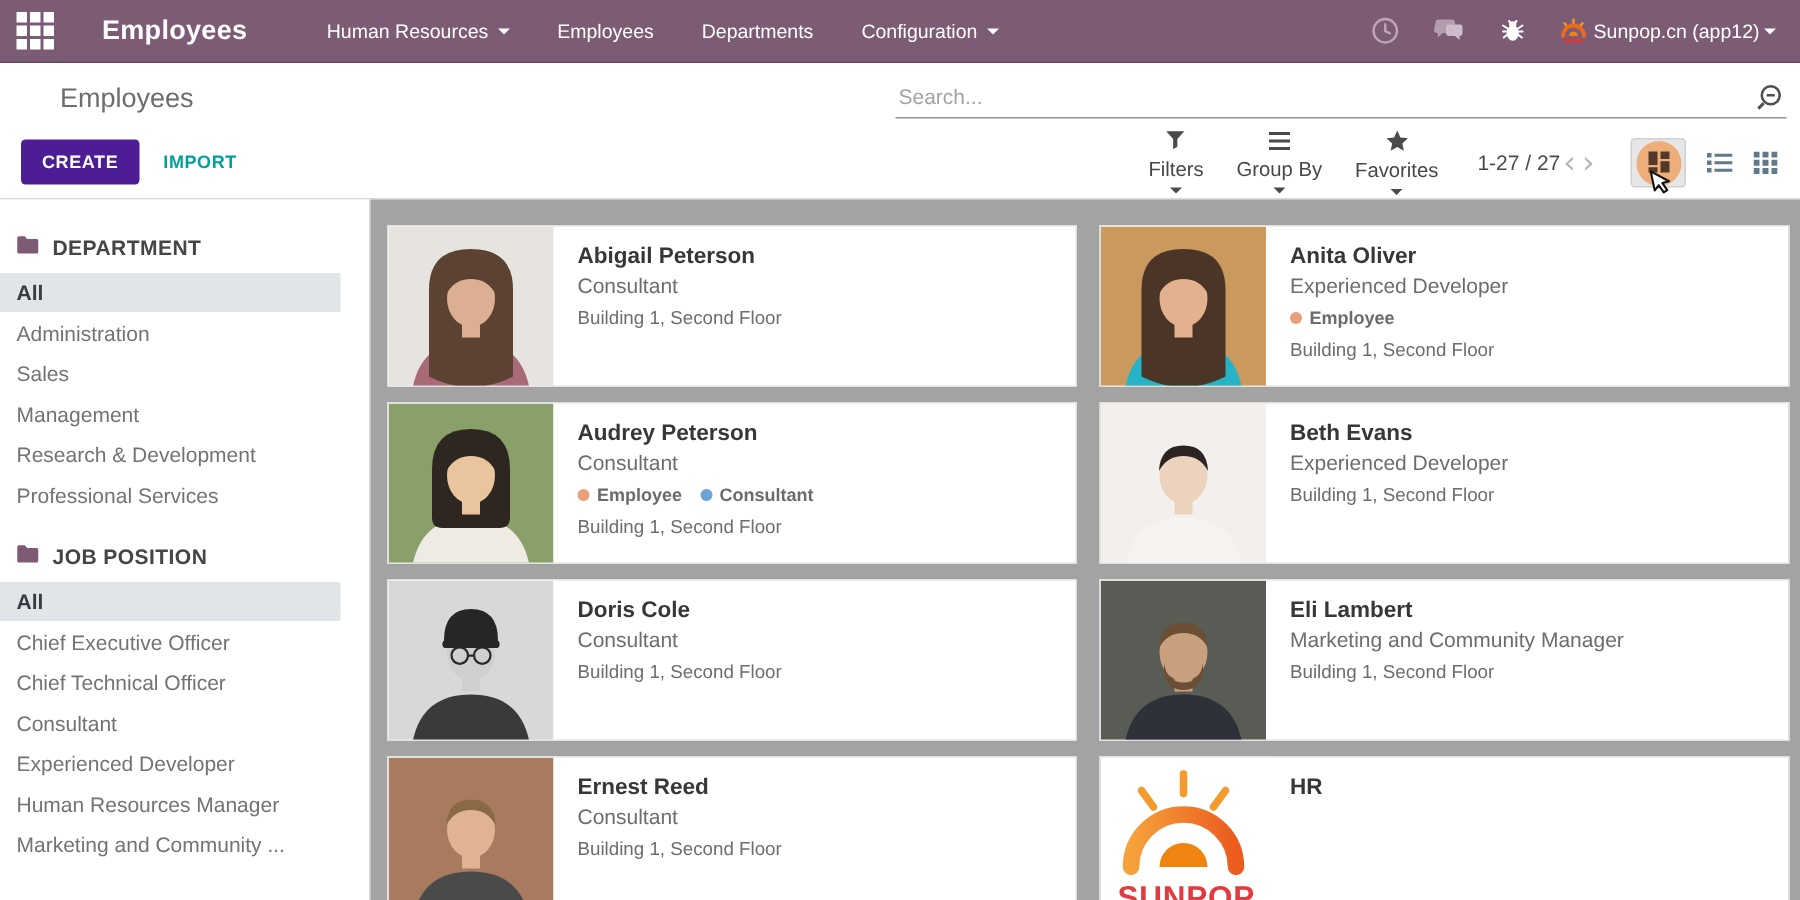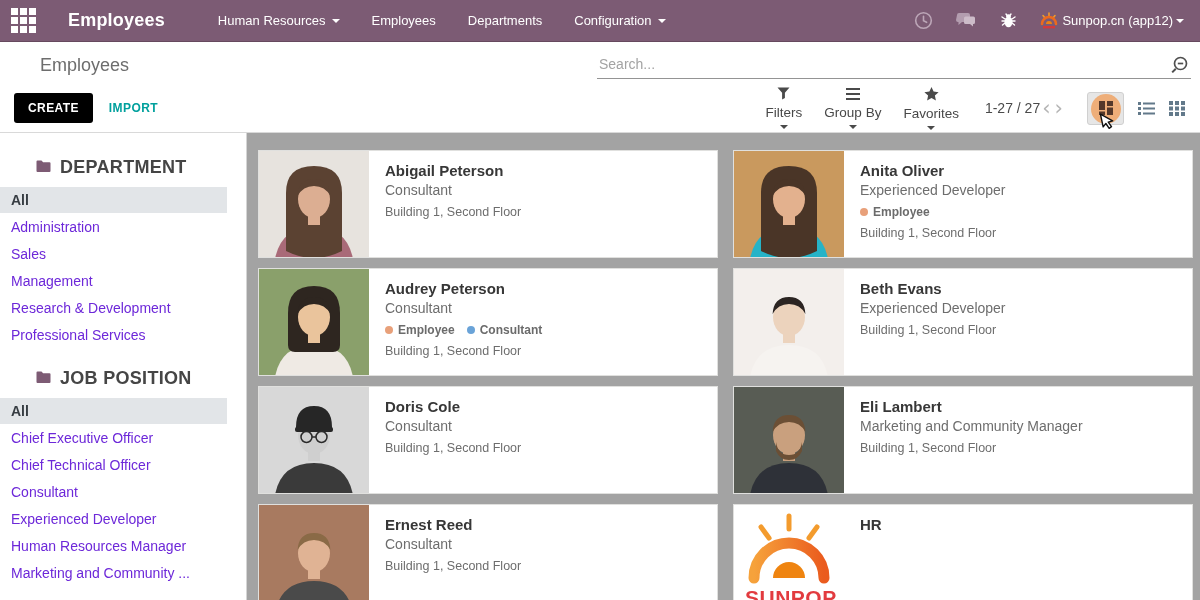--- a/index.html
+++ b/index.html
@@ -23,43 +23,43 @@
   
   .control-panel { background:#fff; border-bottom:1px solid #d9d9d9; box-shadow:0 1px 2px rgba(0,0,0,.06);}
   .cp-row1 { height:49px; display:flex; align-items:center;}
   .breadcrumb { font-size:18px; color:#6d6d6d; margin-left:40px;}
   .search-box { margin-left:auto; margin-right:9px; width:594px; position:relative;}
   .search-box input { width:100%; border:none; border-bottom:1px solid #949494; font-size:14px;
                       padding:4px 26px 6px 2px; outline:none; color:#444; font-family:"Liberation Sans",sans-serif;}
   .search-box input::placeholder { color:#a3a3a3; }
   .search-icon { position:absolute; right:2px; top:3px; cursor:pointer;}
   .cp-row2 { height:42px; display:flex; align-items:center; padding:0 15px 6px 14px;}
-  .btn-create { background:#000000; color:#fff; border:none; font-size:12px; font-weight:bold;
+  .btn-create { background:#4c1d95; color:#fff; border:none; font-size:12px; font-weight:bold;
                 padding:8px 14px; border-radius:3px; letter-spacing:.4px; cursor:pointer; font-family:"Liberation Sans",sans-serif;}
   .btn-import { background:none; border:none; color:#00a09d; font-size:12px; font-weight:bold;
                 margin-left:16px; letter-spacing:.4px; cursor:pointer; font-family:"Liberation Sans",sans-serif;}
   .cp-right { margin-left:auto; display:flex; align-items:center; gap:10px;}
   .dd-btn { display:flex; align-items:center; gap:5px; font-size:13.5px; color:#484848; cursor:pointer; padding:4px 6px;flex-direction:column;}
   .pager { display:flex; align-items:center; margin-left:10px;}
   .pager-text { font-size:14px; color:#4a4a4a;}
   .pager-arrow { color:#b5b5b5; font-size:21px; line-height:1; cursor:pointer; padding:0 2px; font-family:"DejaVu Sans",sans-serif;}
   .switcher { display:flex; align-items:center; gap:14px; margin-left:12px;}
   .view-btn { cursor:pointer; display:flex; align-items:center; justify-content:center;}
   .view-btn.active { background:#e6e6e6; border:1px solid #d0d0d0; border-radius:3px; width:37px; height:33px; position:relative;}
   .hl-circle { position:absolute; width:30px; height:30px; border-radius:50%; background:#efa365; opacity:.85; top:1px; left:3px;}
   .view-btn.active svg.glyph { position:relative; z-index:2;}
   .cursor-arrow { position:absolute; left:12px; bottom:-7px; z-index:3;}
 
   
   .page-body { display:flex; height:467px;}
   .sidebar { width:247px; background:#fff; border-right:1px solid #d5d5d5; padding-top:18px; flex-shrink:0; overflow:hidden;}
   .side-section { margin-bottom:14px;}
   .side-header { display:flex; align-items:center; gap:9px; padding:6px 10px 9px 11px;
-                 font-size:18px; font-weight:bold; color:#454545; letter-spacing:.3px;margin-left:25px;}
-  .side-item { font-size:14px; color:#6d28d9; padding:5px 10px 5px 11px; margin:0 19px 1px 0; cursor:pointer; white-space:nowrap;}
+                 font-size:14px; font-weight:bold; color:#454545; letter-spacing:.3px;}
+  .side-item { font-size:14px; color:#737373; padding:5px 10px 5px 11px; margin:0 19px 1px 0; cursor:pointer; white-space:nowrap;}
   .side-item.active { background:#e2e5e8; font-weight:bold; color:#363c42;}
 
   .content { flex:1; background:#a3a3a3; padding:17px 7px 0 11px; overflow:hidden;}
   .card-grid { display:grid; grid-template-columns:1fr 1fr; column-gap:15px; row-gap:10px;}
   .emp-card { background:#fff; border:1px solid #e0e0de; height:108px; display:flex; cursor:pointer; overflow:hidden;}
   .emp-avatar { width:110px; height:100%; flex-shrink:0;}
   .emp-avatar svg { display:block;}
   .emp-info { padding:11px 16px 0 16px; min-width:0;}
   .emp-name { font-size:15px; font-weight:bold; color:#373737; margin-bottom:3px; white-space:nowrap;}
   .emp-job { font-size:14px; color:#6d6d6d; margin-bottom:7px; white-space:nowrap;}

